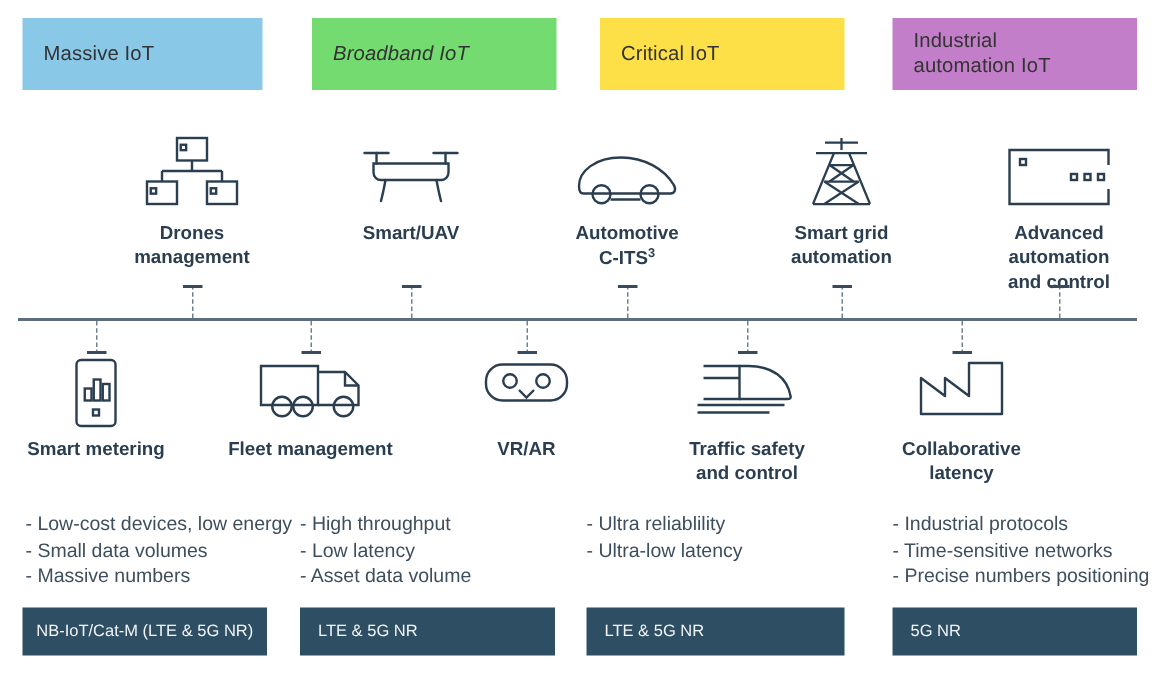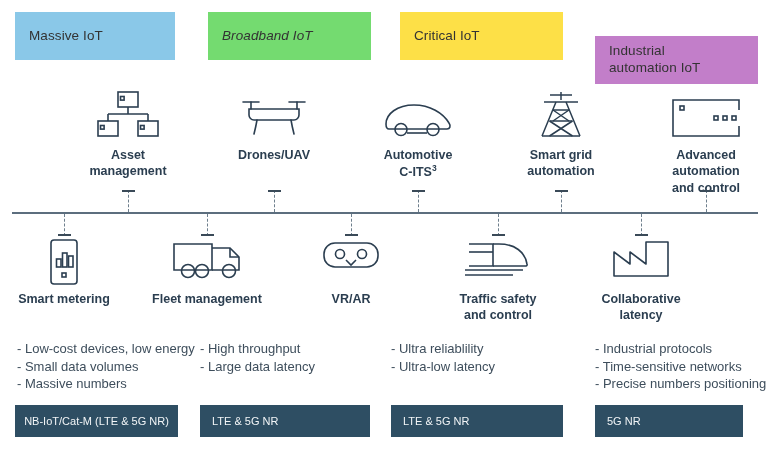--- a/index.html
+++ b/index.html
@@ -140,52 +140,52 @@
   <div id="cat-bars">
       <div class="cat-bar" style="left: 15px; top: 12px; width: 160px; background: rgb(138, 200, 232);">
         <span class="cat-label" style="white-space: pre-line;">Massive IoT</span>
       </div>
       <div class="cat-bar" style="left: 208px; top: 12px; width: 163px; background: rgb(116, 219, 112);">
         <span class="cat-label" style="white-space: pre-line; font-style: italic;">Broadband IoT</span>
       </div>
       <div class="cat-bar" style="left: 400px; top: 12px; width: 163px; background: #fde047;">
         <span class="cat-label" style="white-space: pre-line;">Critical IoT</span>
       </div>
-      <div class="cat-bar" style="left: 595px; top: 12px; width: 163px; background: rgb(194, 126, 201); margin-top: 24px;">
+      <div class="cat-bar" style="left: 595px; top: 12px; width: 163px; background: rgb(194, 126, 201);">
         <span class="cat-label" style="white-space: pre-line;">Industrial
 automation IoT</span>
       </div>
     </div>
 
   <div id="upper-nodes">
       <div class="node" style="left: 128px; top: 88px;">
         <div class="icon-wrap">
           <svg width="66" height="50" viewBox="0 0 66 50" fill="none" stroke="#2B3E50" stroke-width="1.6">
       <rect x="23" y="2" width="20" height="15"></rect>
       <rect x="25.5" y="6.5" width="3.6" height="3.6"></rect>
       <path d="M33 17 V24 M13 24 H53 M13 24 V31 M53 24 V31"></path>
       <rect x="3" y="31" width="20" height="15"></rect>
       <rect x="5.5" y="35.5" width="3.6" height="3.6"></rect>
       <rect x="43" y="31" width="20" height="15"></rect>
       <rect x="45.5" y="35.5" width="3.6" height="3.6"></rect>
     </svg>
         </div>
-        <div class="node-label">Asset
+        <div class="node-label">Drones
 management</div>
       </div>
       <div class="node" style="left: 274px; top: 88px;">
         <div class="icon-wrap">
           <svg width="74" height="44" viewBox="0 0 74 44" fill="none" stroke="#2B3E50" stroke-width="1.6" stroke-linecap="round">
       <path d="M6 6 H22 M52 6 H68"></path>
       <path d="M14 6 V13 M60 6 V13"></path>
       <path d="M12 13 H62 V19 a5 5 0 0 1 -5 5 H17 a5 5 0 0 1 -5 -5 Z"></path>
       <path d="M20 24 C19 30 18 34 17 38 M54 24 C55 30 56 34 57 38"></path>
     </svg>
         </div>
-        <div class="node-label">Drones/UAV</div>
+        <div class="node-label">Smart/UAV</div>
       </div>
       <div class="node" style="left: 418px; top: 88px;">
         <div class="icon-wrap">
           <svg width="74" height="40" viewBox="0 0 74 40" fill="none" stroke="#2B3E50" stroke-width="1.6">
       <path d="M5 24 C5 14 16 5 33 5 C49 5 62 13 68 23 C70 26 69 29 66 29 H8 C5.5 29 5 27 5 24 Z"></path>
       <circle cx="20" cy="29.5" r="6"></circle>
       <circle cx="52" cy="29.5" r="6"></circle>
       <path d="M26 33 H46"></path>
     </svg>
         </div>
@@ -330,21 +330,22 @@
     </div>
 
   <div id="bullet-cols">
       <div class="bullets" style="left: 17px;">
         <div class="bullet">- Low-cost devices, low energy</div>
         <div class="bullet">- Small data volumes</div>
         <div class="bullet">- Massive numbers</div>
       </div>
       <div class="bullets" style="left: 200px;">
         <div class="bullet">- High throughput</div>
-        <div class="bullet">- Large data latency</div>
+        <div class="bullet">- Low latency</div>
+        <div class="bullet">- Asset data volume</div>
       </div>
       <div class="bullets" style="left: 391px;">
         <div class="bullet">- Ultra reliablility</div>
         <div class="bullet">- Ultra-low latency</div>
       </div>
       <div class="bullets" style="left: 595px;">
         <div class="bullet">- Industrial protocols</div>
         <div class="bullet">- Time-sensitive networks</div>
         <div class="bullet">- Precise numbers positioning</div>
       </div>
@@ -353,18 +354,18 @@
   <div id="tech-bars">
       <div class="tech-bar center" style="left: 15px; width: 163px;">
         <span class="tech-label">NB-IoT/Cat-M (LTE &amp; 5G NR)</span>
       </div>
       <div class="tech-bar" style="left: 200px; width: 170px;">
         <span class="tech-label">LTE &amp; 5G NR</span>
       </div>
       <div class="tech-bar" style="left: 391px; width: 172px;">
         <span class="tech-label">LTE &amp; 5G NR</span>
       </div>
-      <div class="tech-bar" style="left: 595px; width: 148px;">
+      <div class="tech-bar" style="left: 595px; width: 163px;">
         <span class="tech-label">5G NR</span>
       </div>
     </div>
 
 </div>
 
 </body></html>

